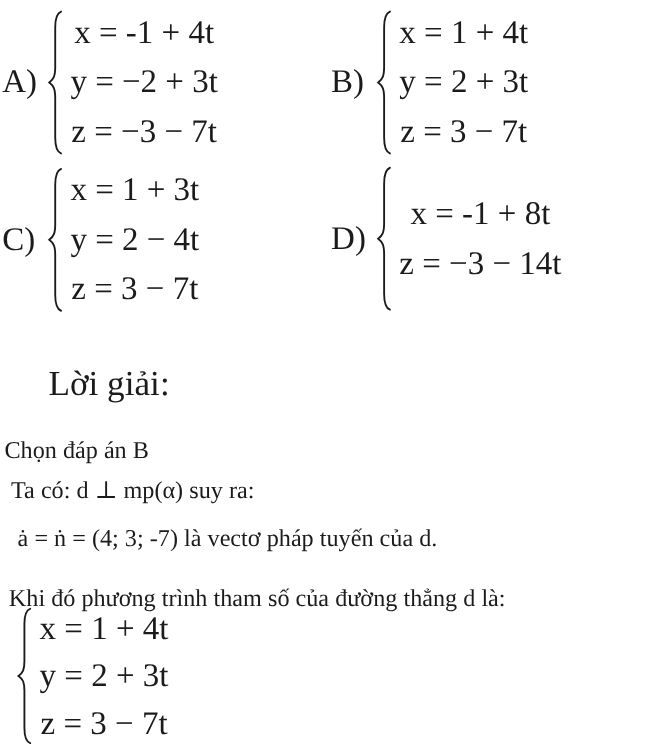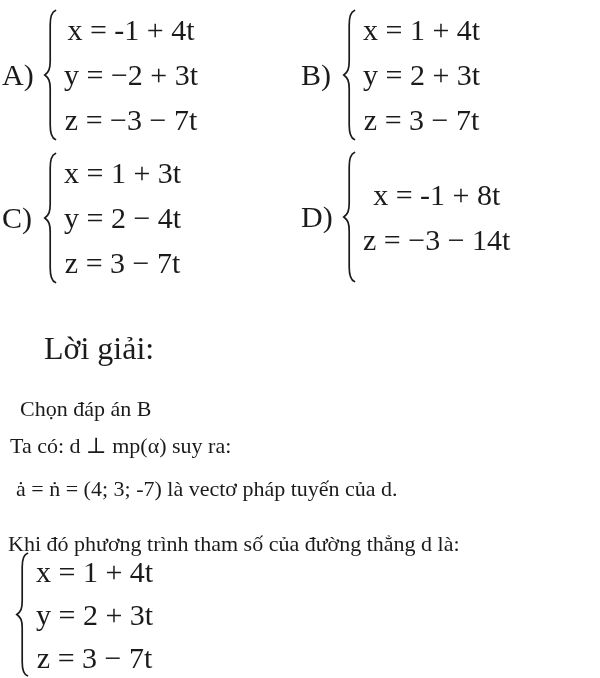--- a/index.html
+++ b/index.html
@@ -45,21 +45,21 @@
     line-height: 42px;
     white-space: nowrap;
     margin-left: 40px;
   }
   .sol-line {
     position: absolute;
     font-size: 22px;
     line-height: 26px;
     white-space: nowrap;
   }
-  #choice     { left: 20px; top: 396px; text-align: right; }
+  #choice     { left: 4px; top: 396px; text-align: right; }
   #given      { left: 10px; top: 433px; text-align: center; }
   #vector     { left: 16px; top: 476px; }
   #conclusion { left: 8px;  top: 511px; margin-top: 20px; }
 
   .final-system {
     position: absolute;
     left: 14px;
     top: 550px;
     display: flex;
     align-items: center;

